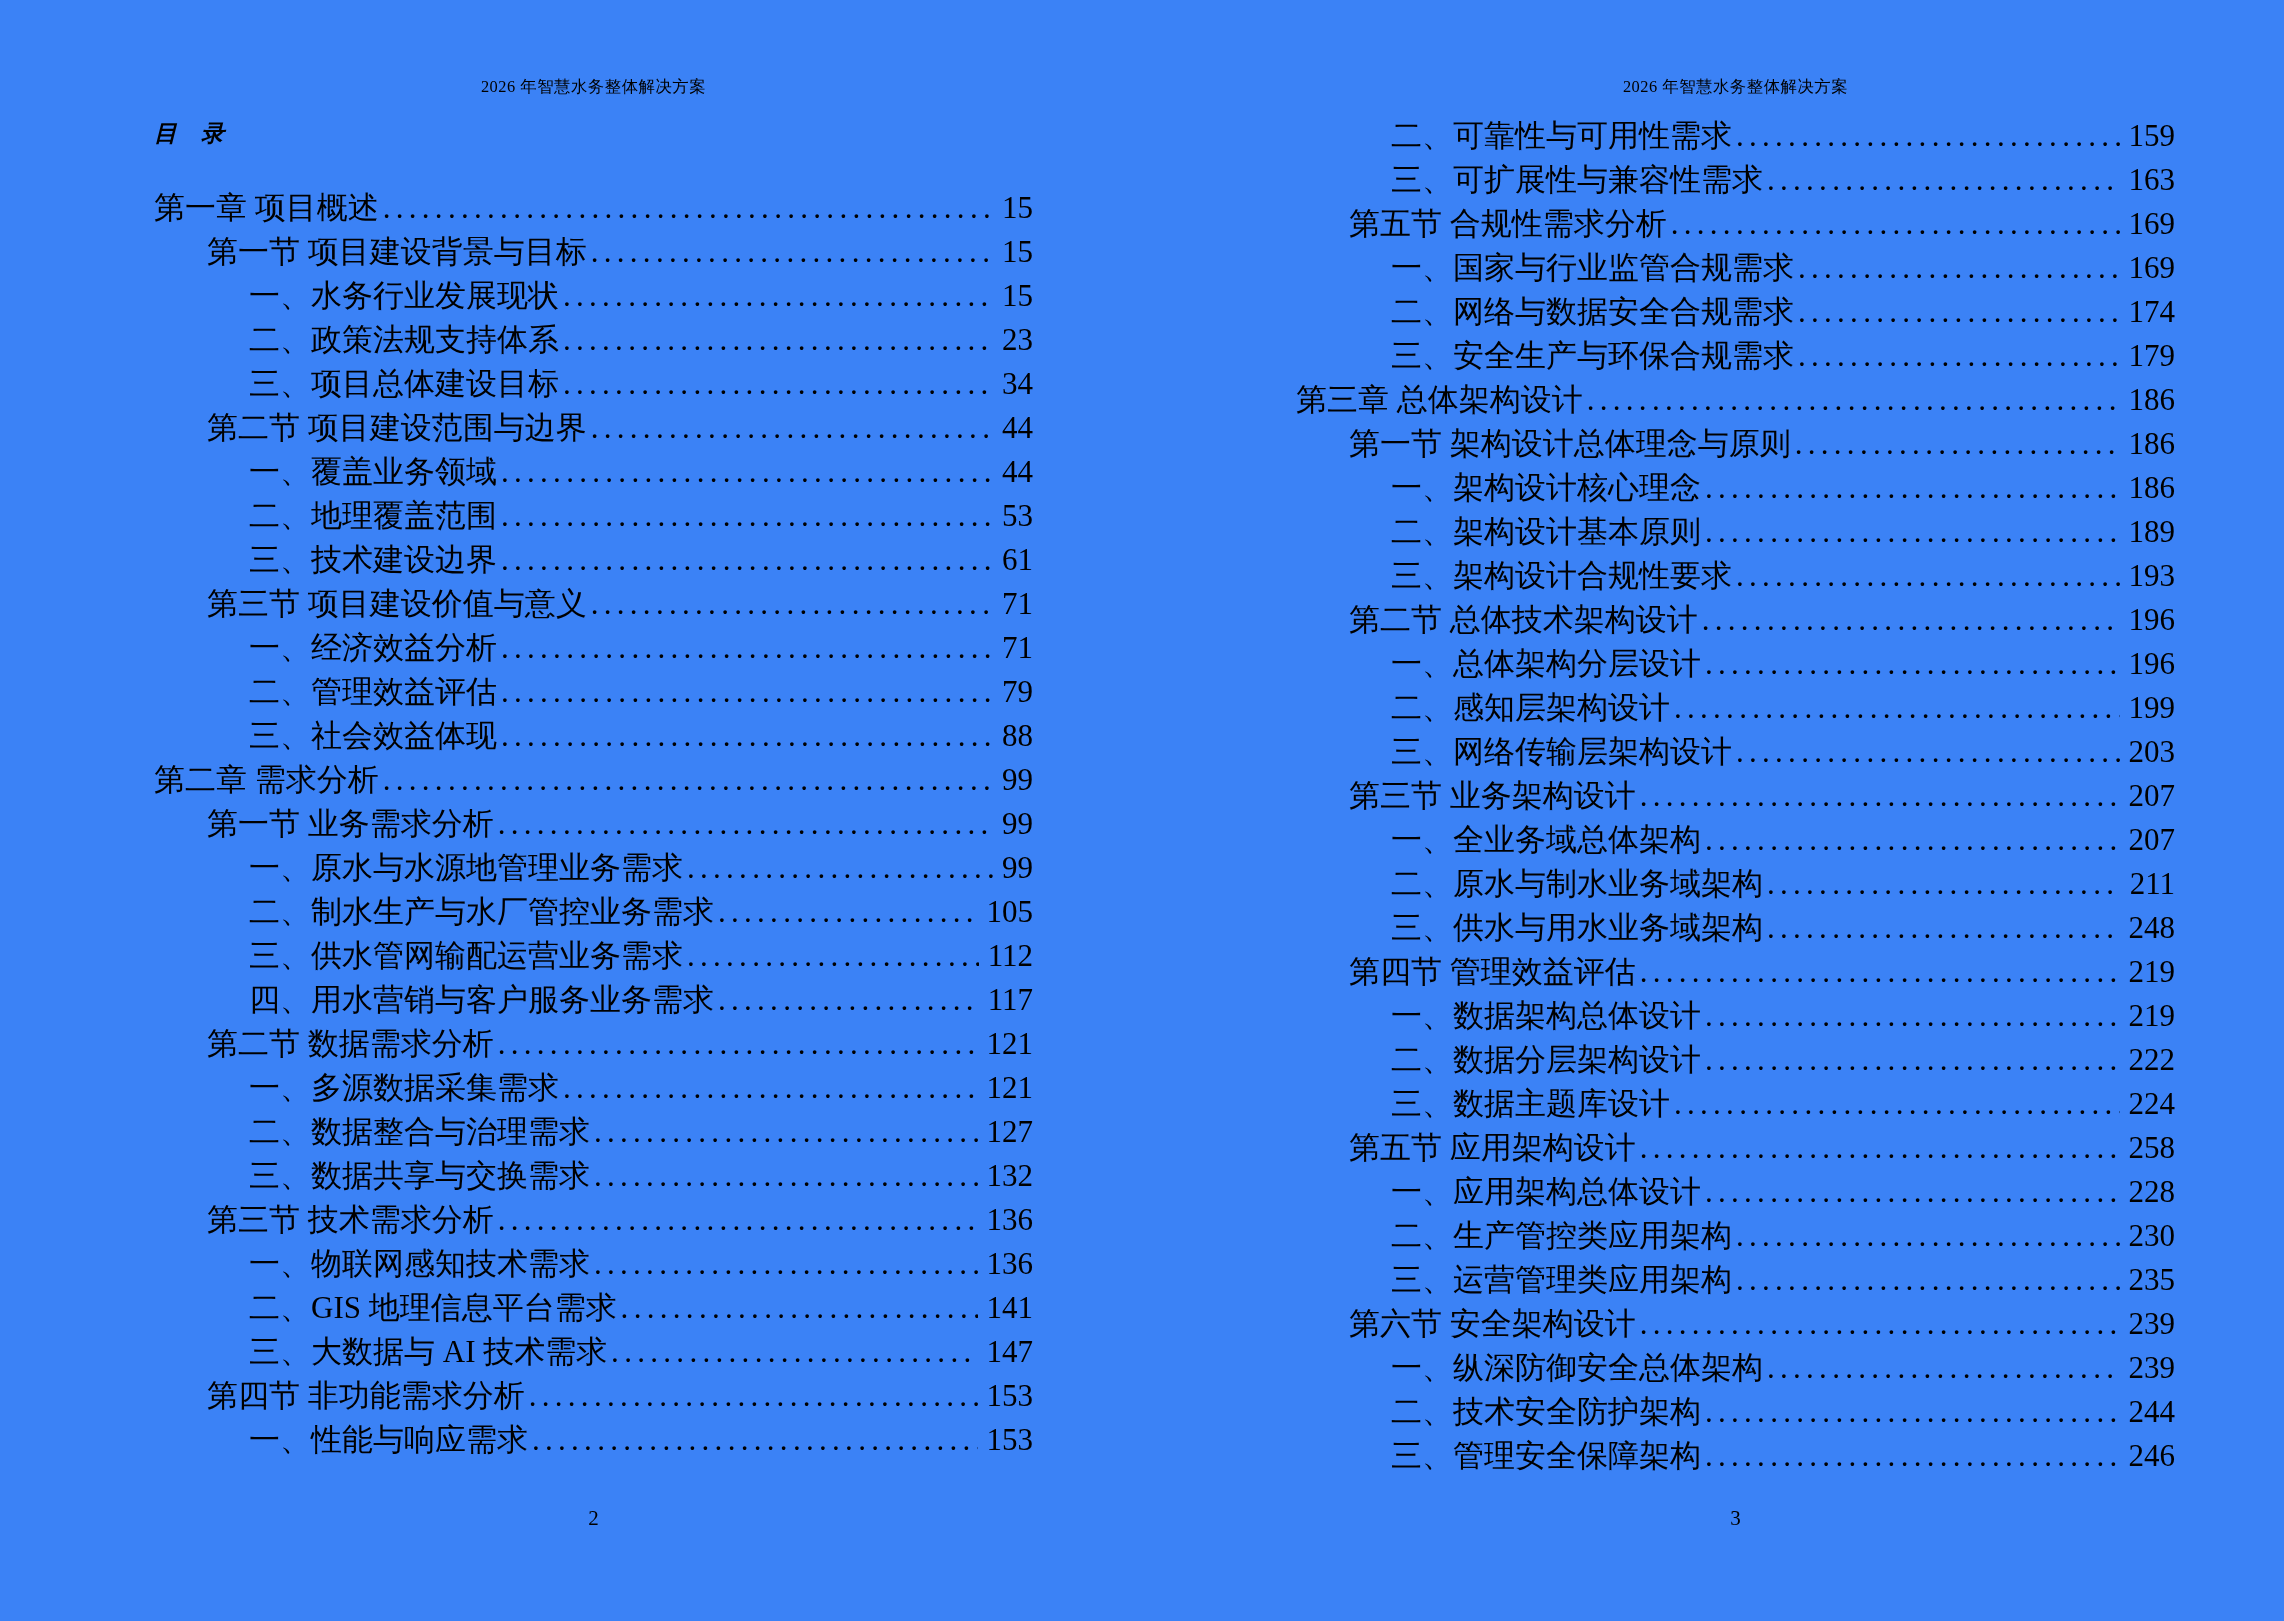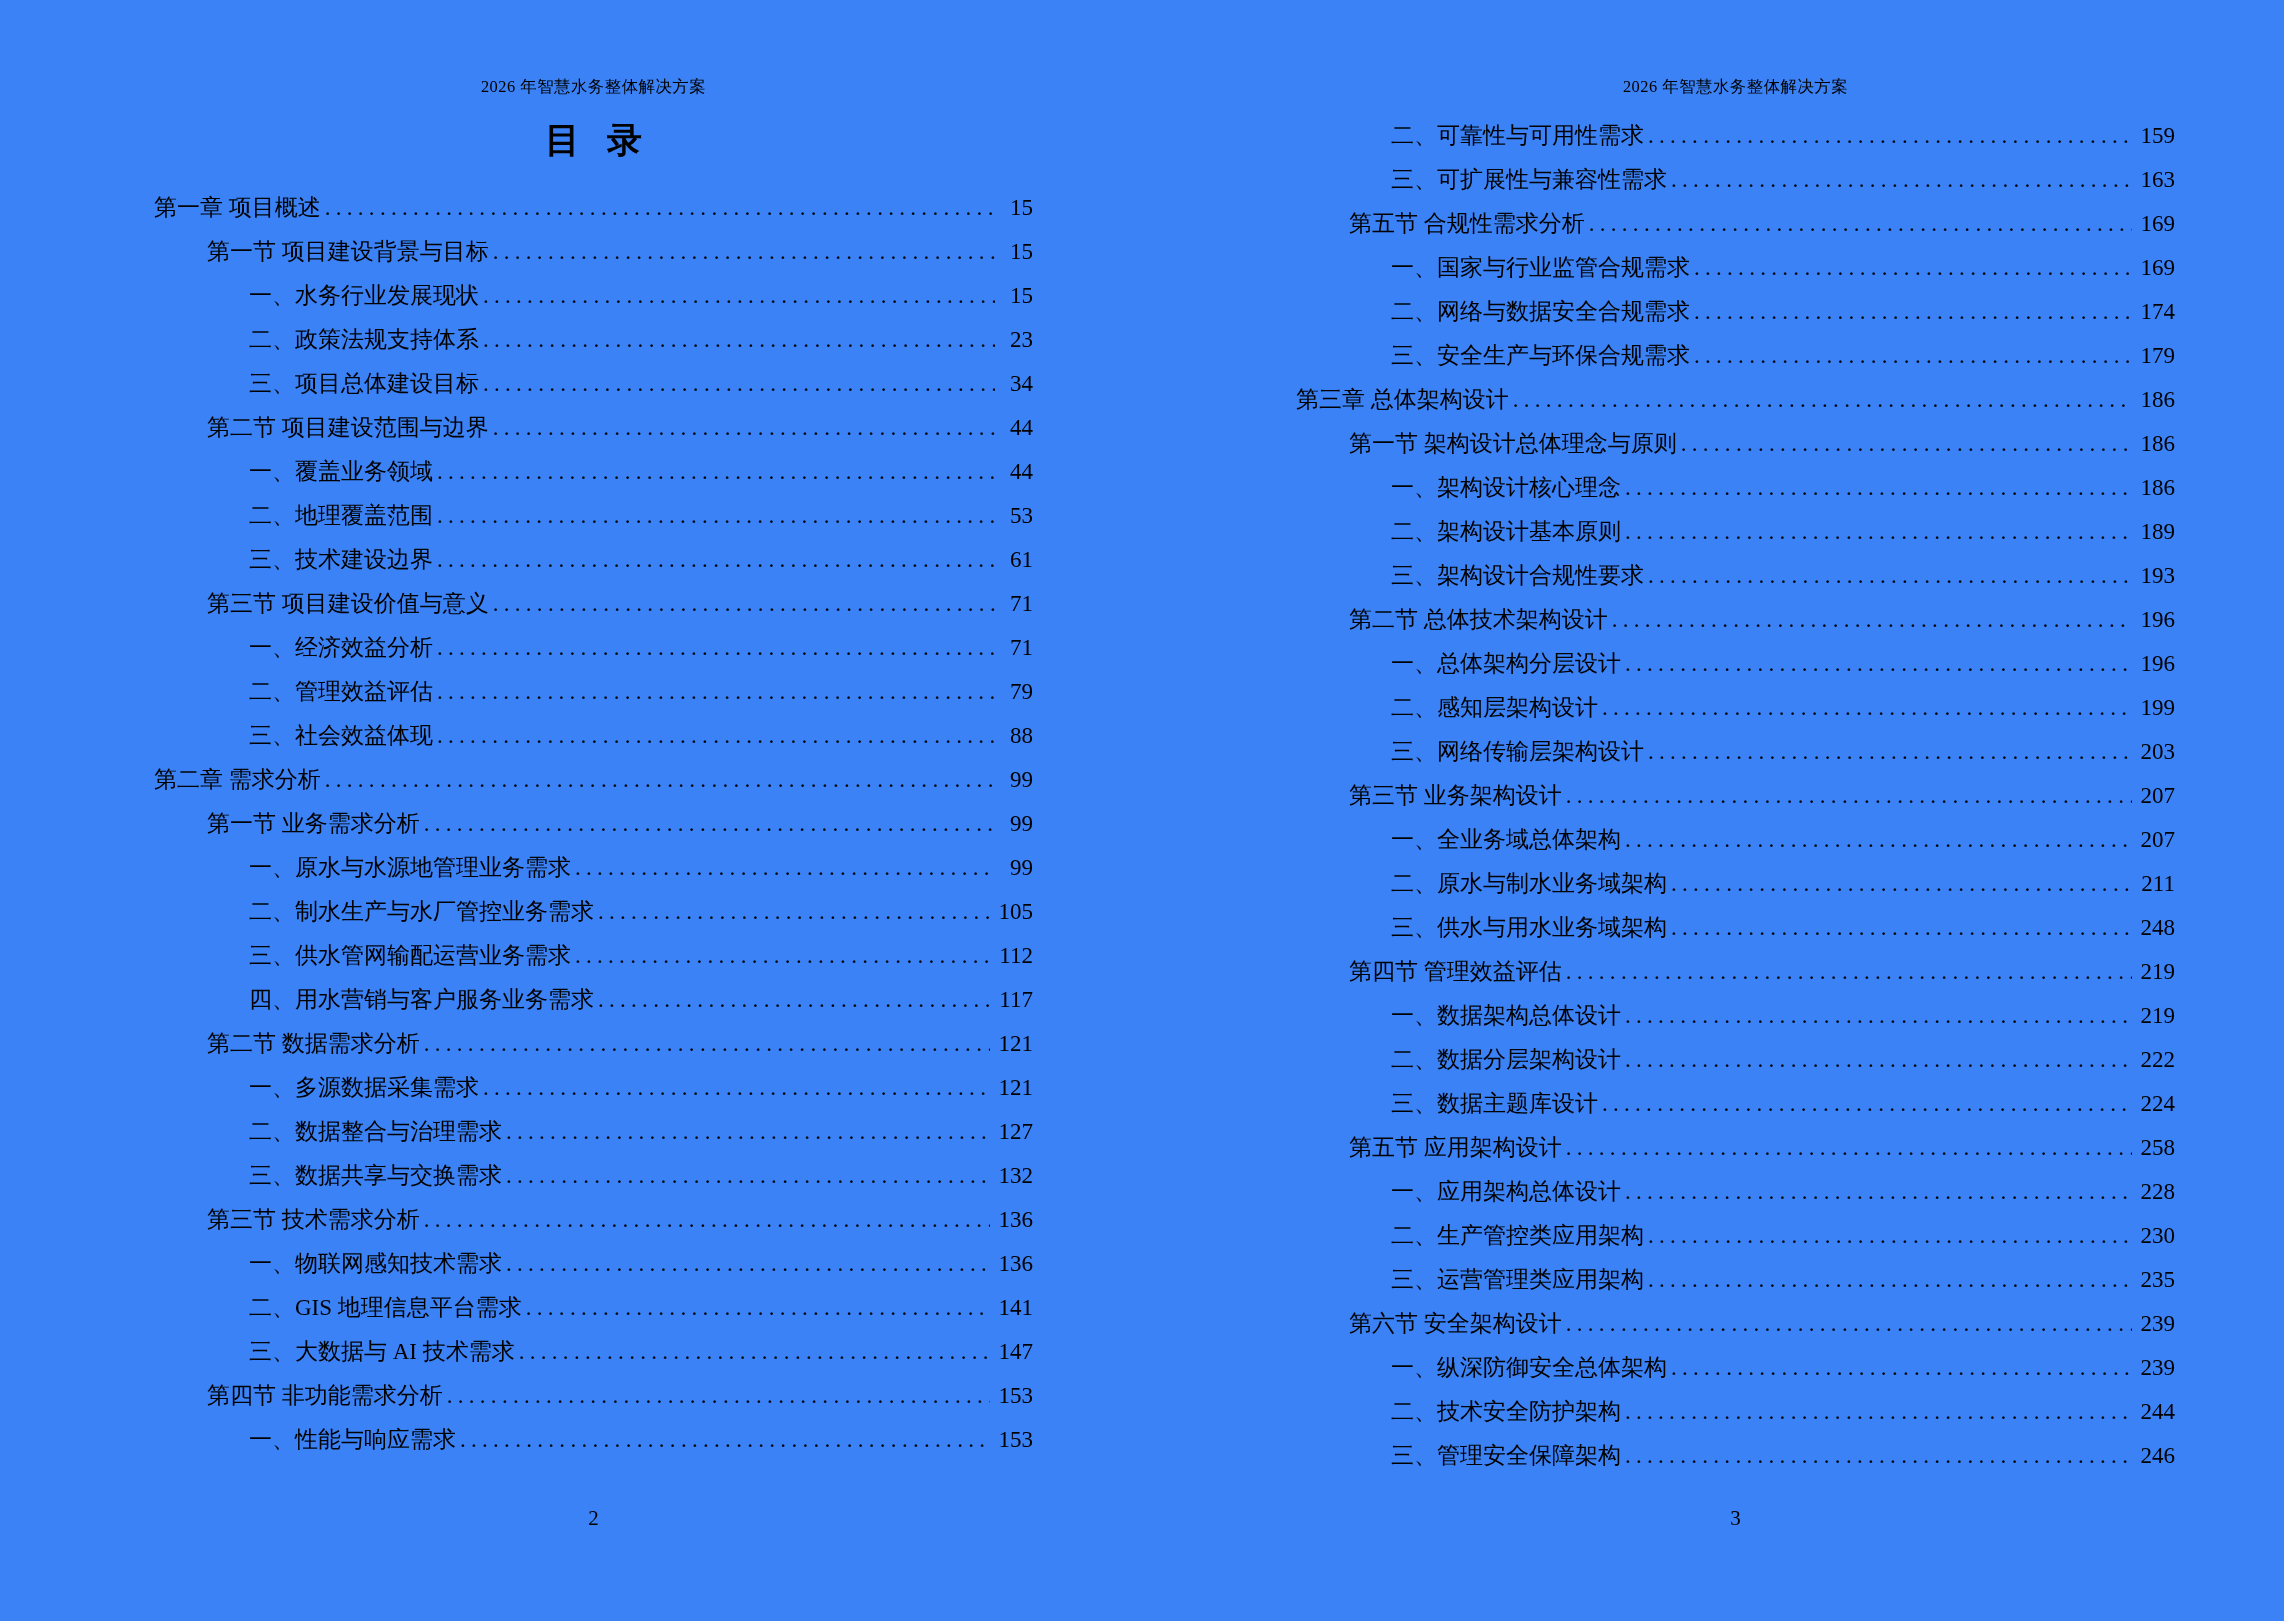--- a/index.html
+++ b/index.html
@@ -13,28 +13,28 @@
   .page-left  { left:0; }
   .page-right { left:1142px; }
   
   .col { position:absolute; left:154px; right:109px; top:0; bottom:0; }
   .page-header {
     position:absolute; top:77px; left:0; width:100%;
     text-align:center; font-size:16.4px; line-height:1.2; letter-spacing:0.5px;
   }
   .toc-title {
     position:absolute; top:121px; left:0; width:100%;
-    text-align:center; font-size:35px; font-weight:bold;
-    line-height:1.15; word-spacing:18.3px;
+    text-align:left; font-size:23px; font-weight:bold;
+    line-height:1.15; word-spacing:18.3px;font-style:italic;
   }
   .rows { position:absolute; left:0; right:0; }
   .page-left  .rows { top:186px; }
   .page-right .rows { top:114px; }
   .entry {
-    display:flex; height:44px; font-size:23px; line-height:44px;
+    display:flex; height:44px; font-size:31px; line-height:44px;
     white-space:nowrap;
   }
   .entry.lvl1 { padding-left:53px; }
   .entry.lvl2 { padding-left:95px; }
   .entry .t    { flex:0 0 auto; }
   .entry .dots { flex:1 1 auto; overflow:hidden; margin-left:3.9px; }
   .entry .dots::after {
     content:"..........................................................................................................................................";
     letter-spacing:5.3px;
   }

